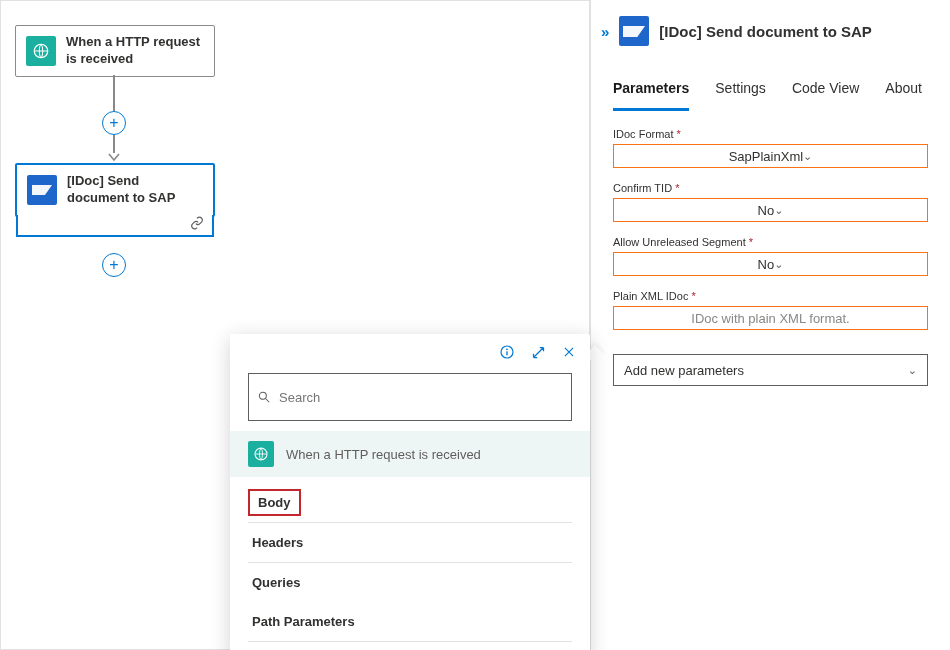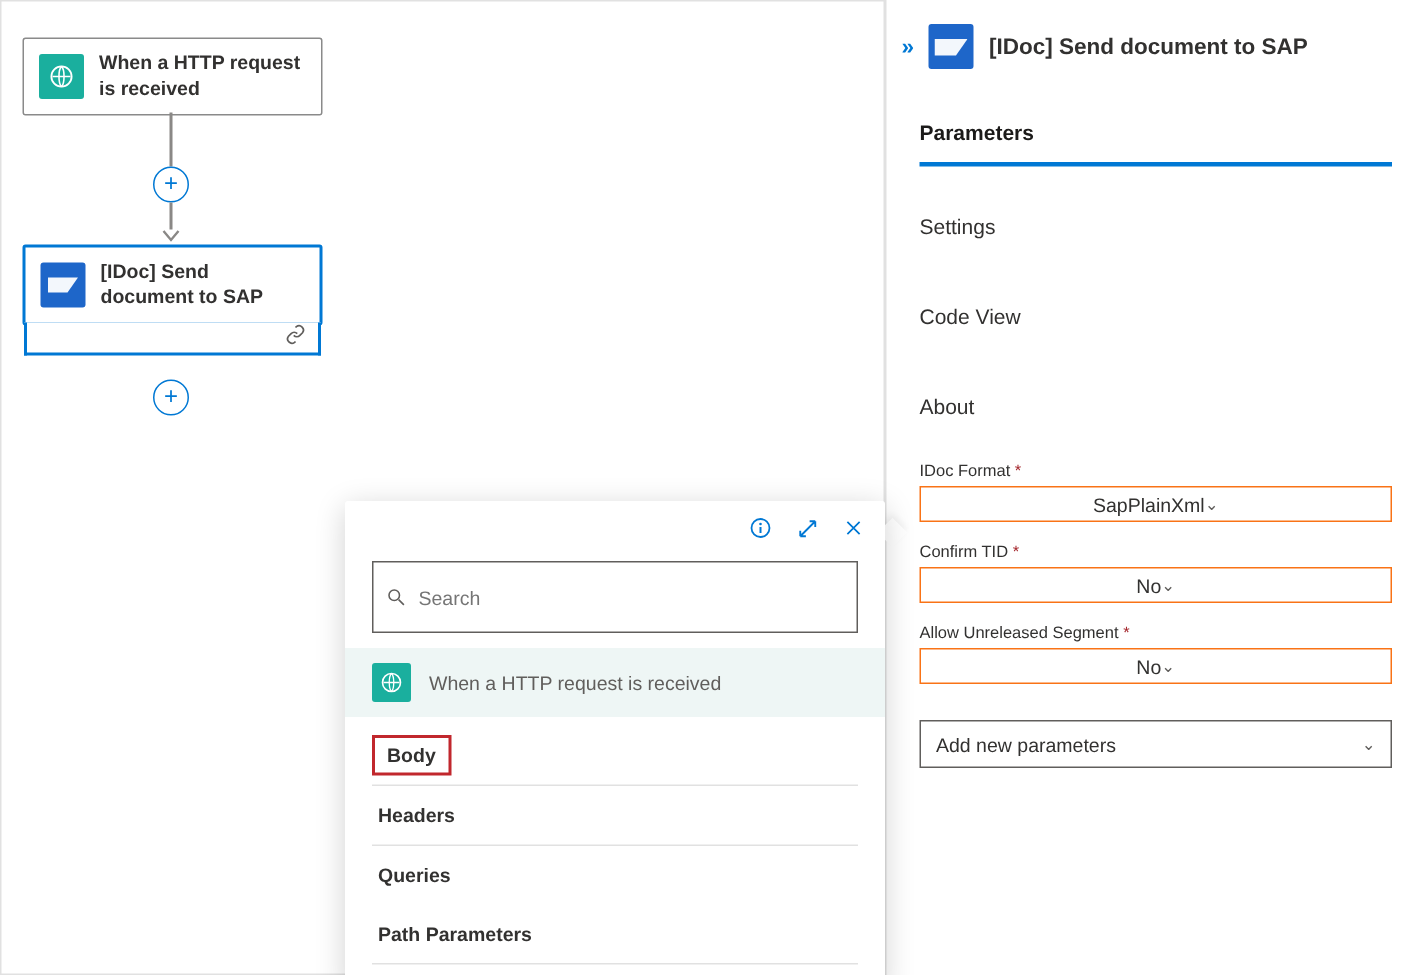--- a/index.html
+++ b/index.html
@@ -135,21 +135,20 @@
     .panel-title {
       font-size: 15px;
       font-weight: 600;
     }
     .tabs {
       display: flex;
       gap: 26px;
       padding: 0 22px;
       margin-top: 18px;
       border-bottom: 1px solid transparent;
-      flex-direction: column;
     }
     .tab {
       font-size: 14px;
       padding: 6px 0 12px 0;
       cursor: pointer;
       color: #323130;
     }
     .tab.active {
       font-weight: 600;
       border-bottom: 3px solid #0078d4;
@@ -370,20 +369,24 @@
     </div>
 
     <div class="field">
       <label class="field-label"><span>Allow Unreleased Segment</span> <span class="req">*</span></label>
       <div class="select">
         <span>No</span>
         <span class="chev-down">⌄</span>
       </div>
     </div>
 
+    <div class="field">
+      <label class="field-label"><span>Plain XML IDoc</span> <span class="req">*</span></label>
+      <div class="textinput">IDoc with plain XML format.</div>
+    </div>
 
     <div class="add-params">
       <span>Add new parameters</span>
       <span class="chev-down">⌄</span>
     </div>
 
 
   </div>
 </div>
 

